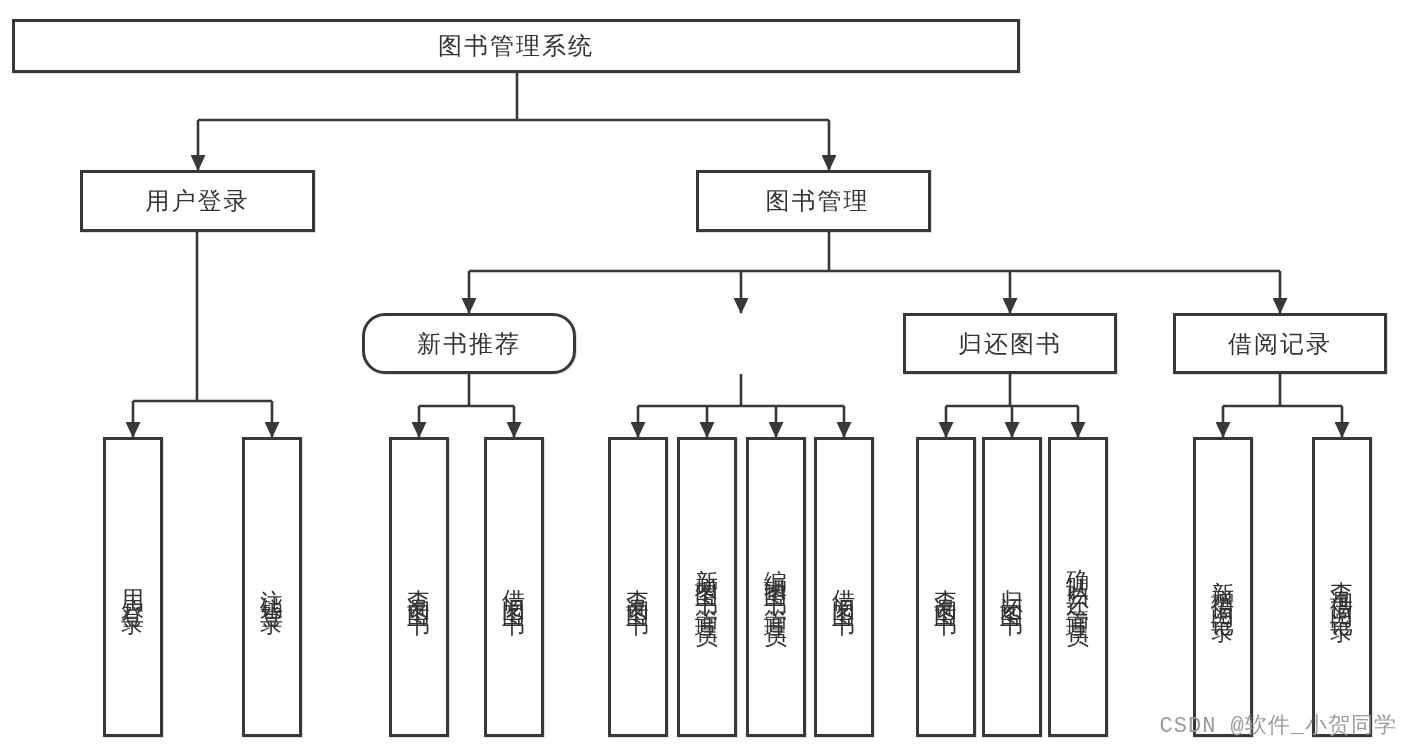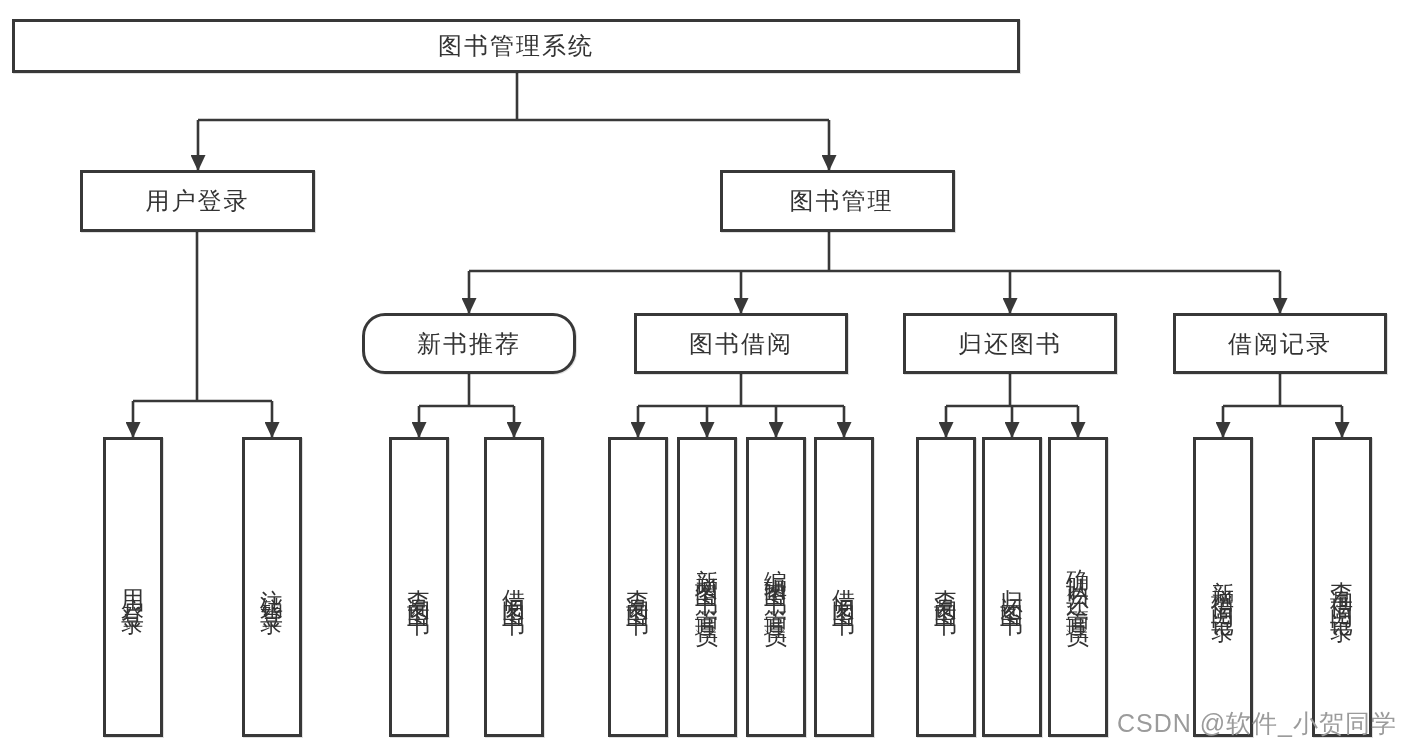--- a/index.html
+++ b/index.html
@@ -31,21 +31,21 @@
     display:flex;align-items:center;justify-content:center;
     box-shadow:1px 1px 0 rgba(0,0,0,0.12);
   }
   .leaf .vtext{
     writing-mode:vertical-rl;text-orientation:upright;
     font-size:23px;letter-spacing:8px;line-height:1.05;color:var(--text);
     white-space:nowrap;
   }
   .watermark{
     position:absolute;z-index:2;right:8px;bottom:7px;
-    font-size:25px;color:var(--watermark);letter-spacing:1px;
+    font-size:22px;color:var(--watermark);letter-spacing:1px;font-family:Liberation Mono, monospace;
   }
 </style>
 </head>
 <body>
 
 <div class="canvas">
 
   <svg class="connectors" width="1405" height="747" viewBox="0 0 1405 747">
     <defs>
       <marker id="ah" viewBox="0 0 16 15" refX="15" refY="7.5" markerWidth="16" markerHeight="15" orient="auto" markerUnits="userSpaceOnUse">
@@ -87,29 +87,26 @@
     <path d="M1342 406 V437" marker-end="url(#ah)"></path>
   </svg>
 
   <div class="node root">
     <span>图书管理系统</span>
   </div>
 
   <div class="node lvl2" style="left:80px;">
     <span>用户登录</span>
   </div>
-  <div class="node lvl2" style="left:720px;padding-left:8px;">
+  <div class="node lvl2" style="left:696px;padding-left:8px;">
     <span>图书管理</span>
   </div>
 
   <div class="node lvl3" style="left:362px;border-radius:23px;">
     <span>新书推荐</span>
-  </div>
-  <div class="node lvl3" style="left:634px;">
-    <span>图书借阅</span>
   </div>
   <div class="node lvl3" style="left:903px;">
     <span>归还图书</span>
   </div>
   <div class="node lvl3" style="left:1173px;">
     <span>借阅记录</span>
   </div>
 
   <div class="leaf" style="left:103px;">
     <span class="vtext">用户登录</span>

